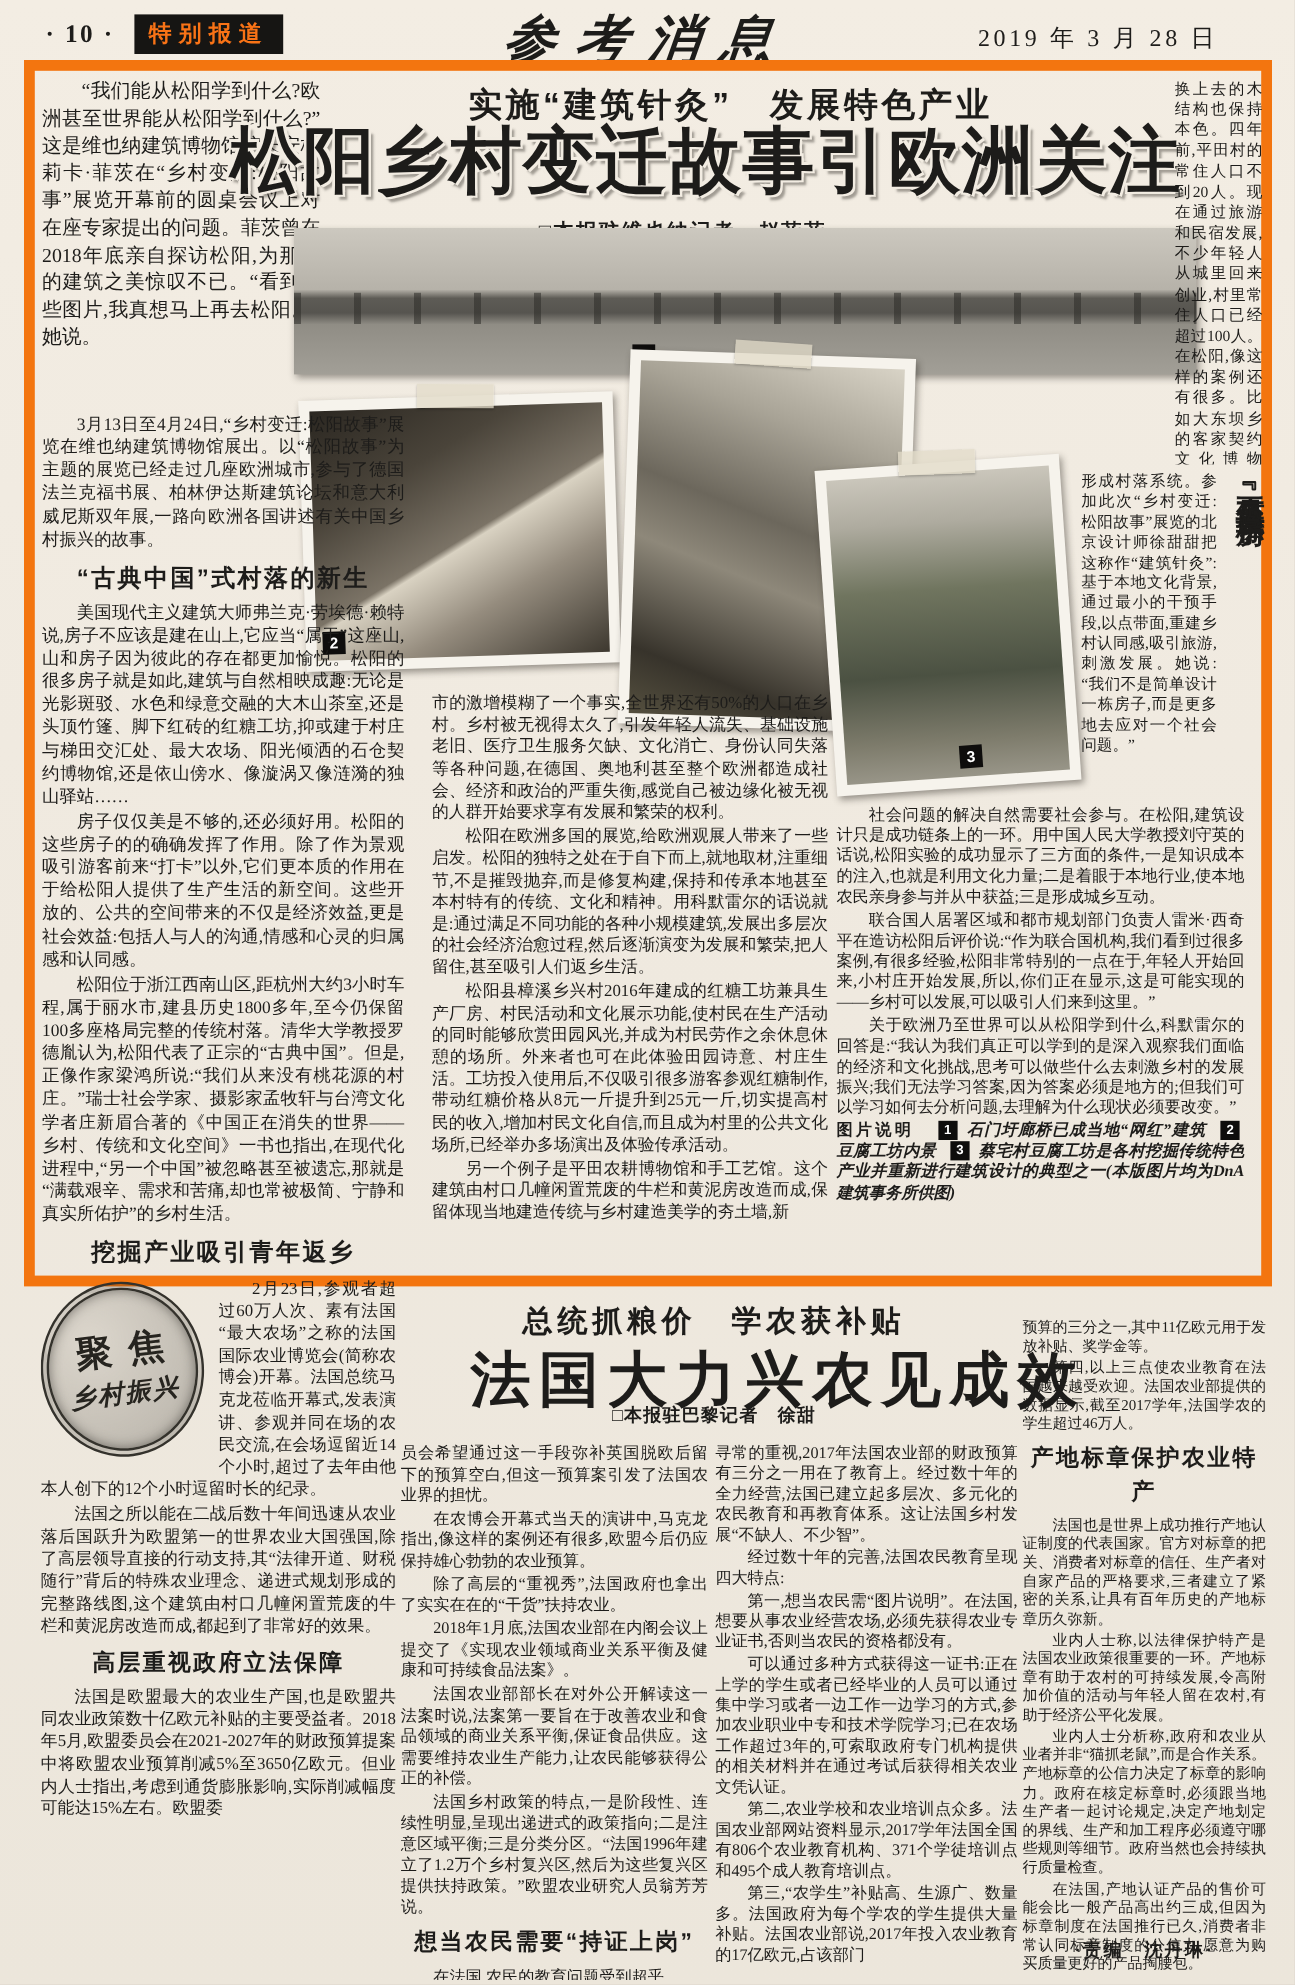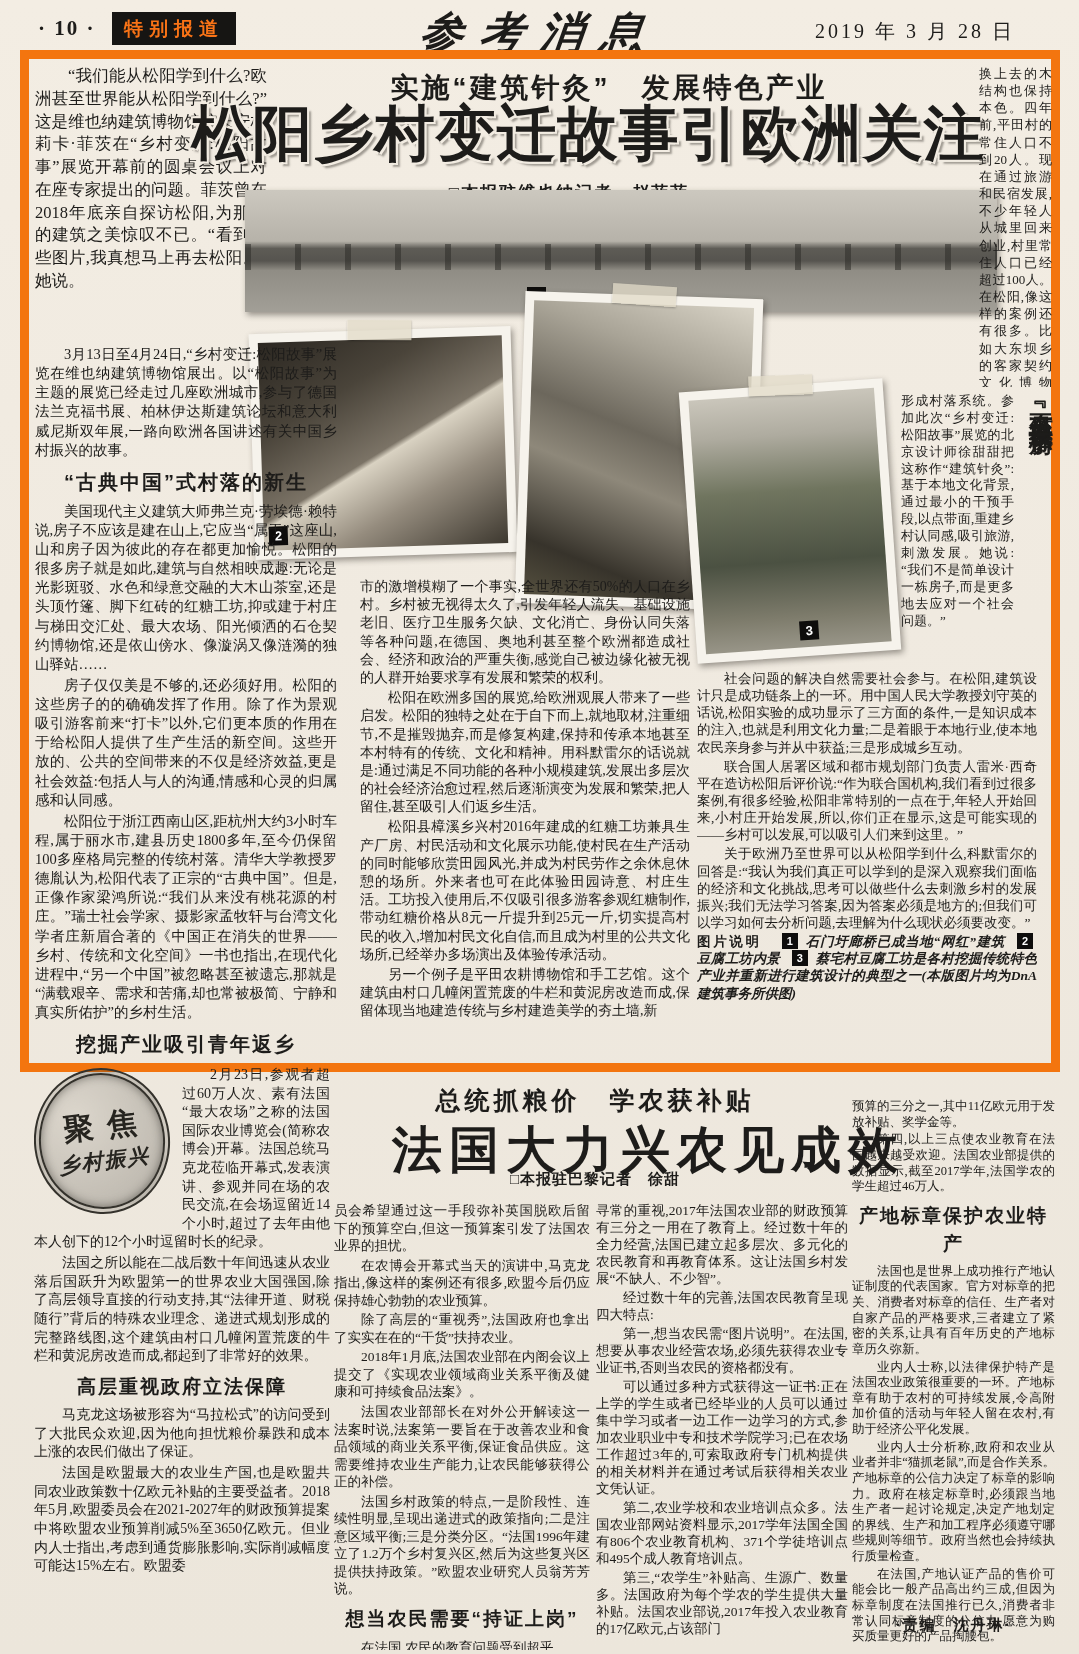--- a/index.html
+++ b/index.html
@@ -177,21 +177,20 @@
     <div class="f-byline">□本报驻巴黎记者　徐甜</div>
 
     <div class="bcol bcol1">
       <div class="stamp">
         <span class="s1">聚焦</span>
         <span class="s2">乡村振兴</span>
       </div>
       <p>2月23日,参观者超过60万人次、素有法国“最大农场”之称的法国国际农业博览会(简称农博会)开幕。法国总统马克龙莅临开幕式,发表演讲、参观并同在场的农民交流,在会场逗留近14个小时,超过了去年由他本人创下的12个小时逗留时长的纪录。</p>
       <p>法国之所以能在二战后数十年间迅速从农业落后国跃升为欧盟第一的世界农业大国强国,除了高层领导直接的行动支持,其“法律开道、财税随行”背后的特殊农业理念、递进式规划形成的完整路线图,这个建筑由村口几幢闲置荒废的牛栏和黄泥房改造而成,都起到了非常好的效果。</p>
       <h3 class="bsubhead">高层重视政府立法保障</h3>
-      <p>马克龙这场被形容为“马拉松式”的访问受到了大批民众欢迎,因为他向担忧粮价暴跌和成本上涨的农民们做出了保证。</p>
       <p>法国是欧盟最大的农业生产国,也是欧盟共同农业政策数十亿欧元补贴的主要受益者。2018年5月,欧盟委员会在2021-2027年的财政预算提案中将欧盟农业预算削减5%至3650亿欧元。但业内人士指出,考虑到通货膨胀影响,实际削减幅度可能达15%左右。欧盟委</p>
     </div>
 
     <div class="bcol bcol2">
       <p class="noindent">员会希望通过这一手段弥补英国脱欧后留下的预算空白,但这一预算案引发了法国农业界的担忧。</p>
       <p>在农博会开幕式当天的演讲中,马克龙指出,像这样的案例还有很多,欧盟今后仍应保持雄心勃勃的农业预算。</p>
       <p>除了高层的“重视秀”,法国政府也拿出了实实在在的“干货”扶持农业。</p>
       <p>2018年1月底,法国农业部在内阁会议上提交了《实现农业领域商业关系平衡及健康和可持续食品法案》。</p>
       <p>法国农业部部长在对外公开解读这一法案时说,法案第一要旨在于改善农业和食品领域的商业关系平衡,保证食品供应。这需要维持农业生产能力,让农民能够获得公正的补偿。</p>
       <p>法国乡村政策的特点,一是阶段性、连续性明显,呈现出递进式的政策指向;二是注意区域平衡;三是分类分区。“法国1996年建立了1.2万个乡村复兴区,然后为这些复兴区提供扶持政策。”欧盟农业研究人员翁芳芳说。</p>

